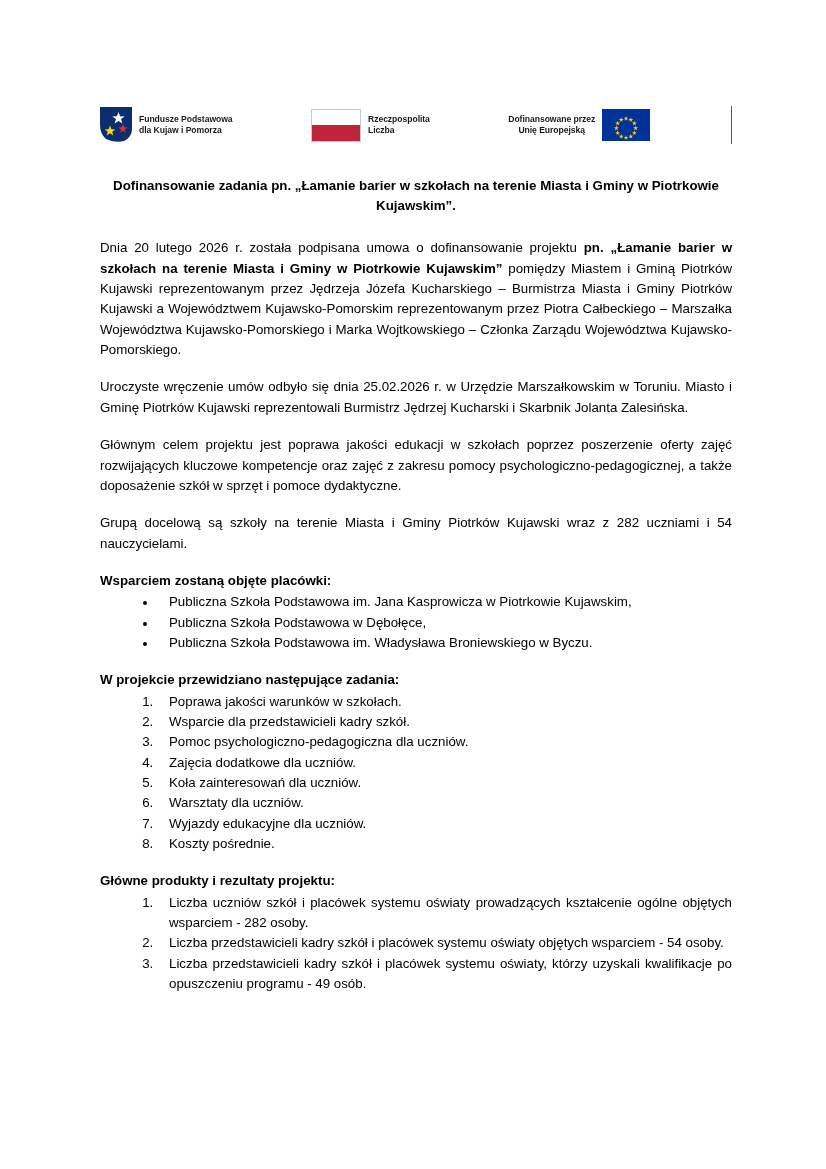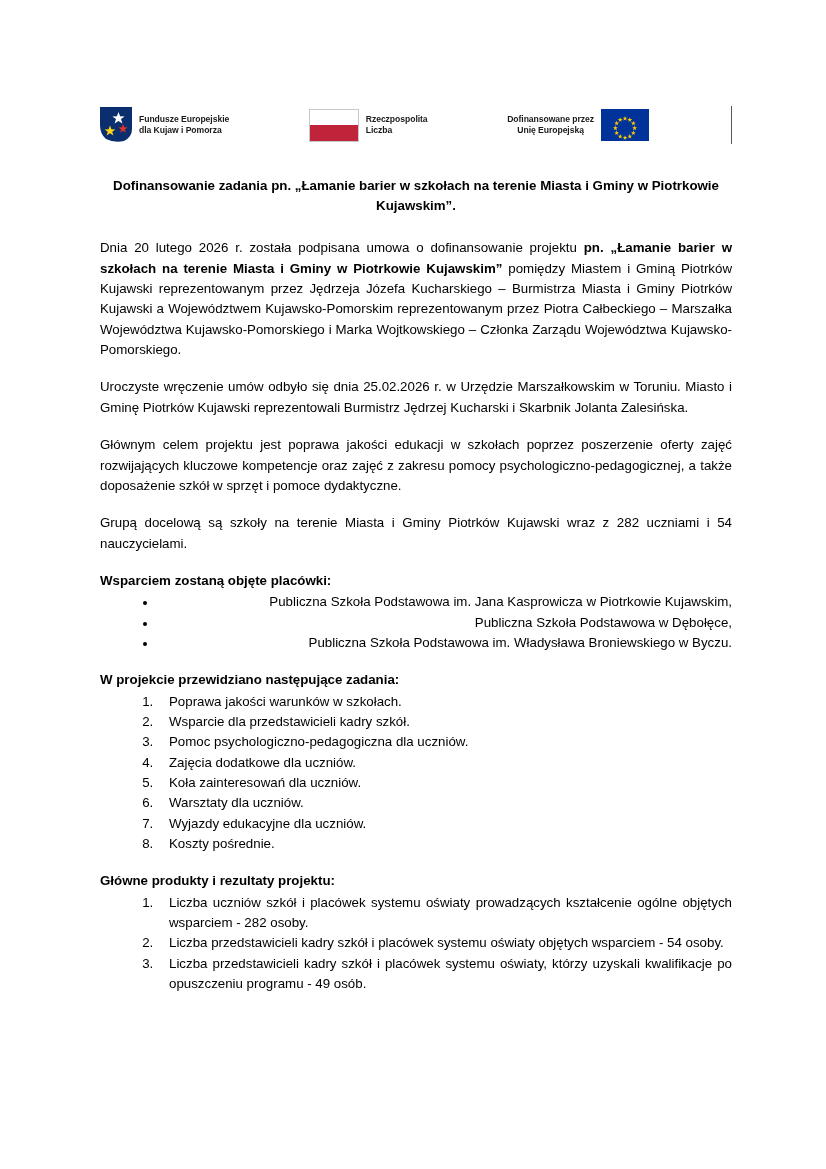--- a/index.html
+++ b/index.html
@@ -118,21 +118,21 @@
     font-size: 13.3px;
     font-weight: bold;
     line-height: 1.53;
     margin: 0 0 1px 0;
   }
 
   ul.bullets, ol.numbers {
     margin: 0 0 17px 0;
     padding: 0 0 0 57px;
   }
-  ul.bullets { list-style: disc; text-align: right; }
+  ul.bullets { list-style: disc; }
   ol.numbers { list-style: decimal; }
   ul.bullets li, ol.numbers li {
     font-size: 13.3px;
     line-height: 1.53;
     padding-left: 12px;
     margin: 0;
   }
   ol.numbers.justify li {
     text-align: justify;
     text-justify: inter-word;
@@ -148,21 +148,21 @@
   <div class="logo-bar">
 
     <div class="logo-group">
       <svg class="fe-mark" viewBox="0 0 32 36">
         <path d="M4 0 H32 V22 Q32 30 24 34 Q14 36 6 32 Q0 27 0 18 V0 Z" fill="#0b2e6e"></path>
         <polygon fill="#ffffff" points="18.5,5 20.1,9.3 24.7,9.4 21.0,12.1 22.4,16.5 18.5,13.9 14.6,16.5 16.0,12.1 12.3,9.4 16.9,9.3"></polygon>
         <polygon fill="#ffd617" points="10.0,18.5 11.4,22.3 15.4,22.4 12.2,24.8 13.4,28.6 10.0,26.3 6.6,28.6 7.8,24.8 4.6,22.4 8.6,22.3"></polygon>
         <polygon fill="#e4322b" points="23.0,17.0 24.2,20.3 27.6,20.4 24.8,22.4 25.9,25.7 23.0,23.7 20.1,25.7 21.2,22.4 18.4,20.4 21.8,20.3"></polygon>
       </svg>
       <div class="logo-text">
-        <span>Fundusze Europejskie</span>
+        <span>Fundusze Podstawowa</span>
         <span>dla Kujaw i Pomorza</span>
       </div>
     </div>
 
     <div class="logo-group">
       <div class="pl-flag">
         <div class="white"></div>
         <div class="red"></div>
       </div>
       <div class="logo-text">

